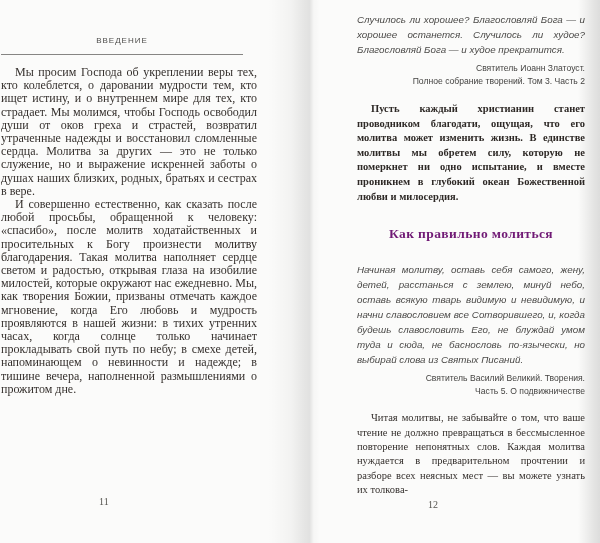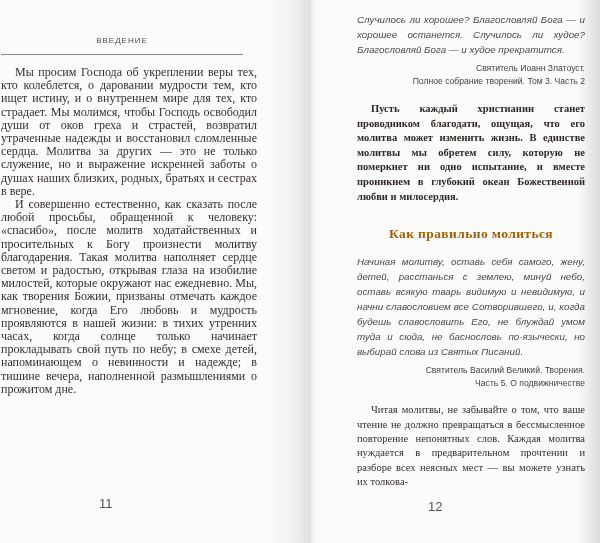--- a/index.html
+++ b/index.html
@@ -68,37 +68,37 @@
     text-align:right;color:#454442;
   }
   .lead-bold{
     margin-top:15px;
     font-size:10.5px;line-height:14.6px;
     font-weight:bold;
     text-align:justify;text-indent:14px;
     color:#2e2926;
   }
   .section-heading{
-    margin-top:22px;margin-bottom:12px;
+    margin-top:22px;margin-bottom:20px;
     text-align:center;
     font-size:13.5px;font-weight:bold;letter-spacing:0.4px;
-    color:#a16207;
+    color:#701a75;
   }
   .after-heading{margin-top:10px;}
   .follow-para{
     margin-top:14px;
     font-size:10.5px;line-height:14.4px;
     text-align:justify;text-indent:14px;
     color:#35302d;
   }
   
   .page-number{
     position:absolute;
-    font-size:13px;color:#55544f;
-    font-family:Liberation Sans, sans-serif;
+    font-size:10px;color:#55544f;
+    font-family:Liberation Serif, serif;
   }
   .page-number.left{left:99px;top:496px;}
   .page-number.right{left:412px;top:499px;margin-left:16px;}
 </style>
 </head>
 <body>
 
 <div class="spread">
 
   <div class="col left">

